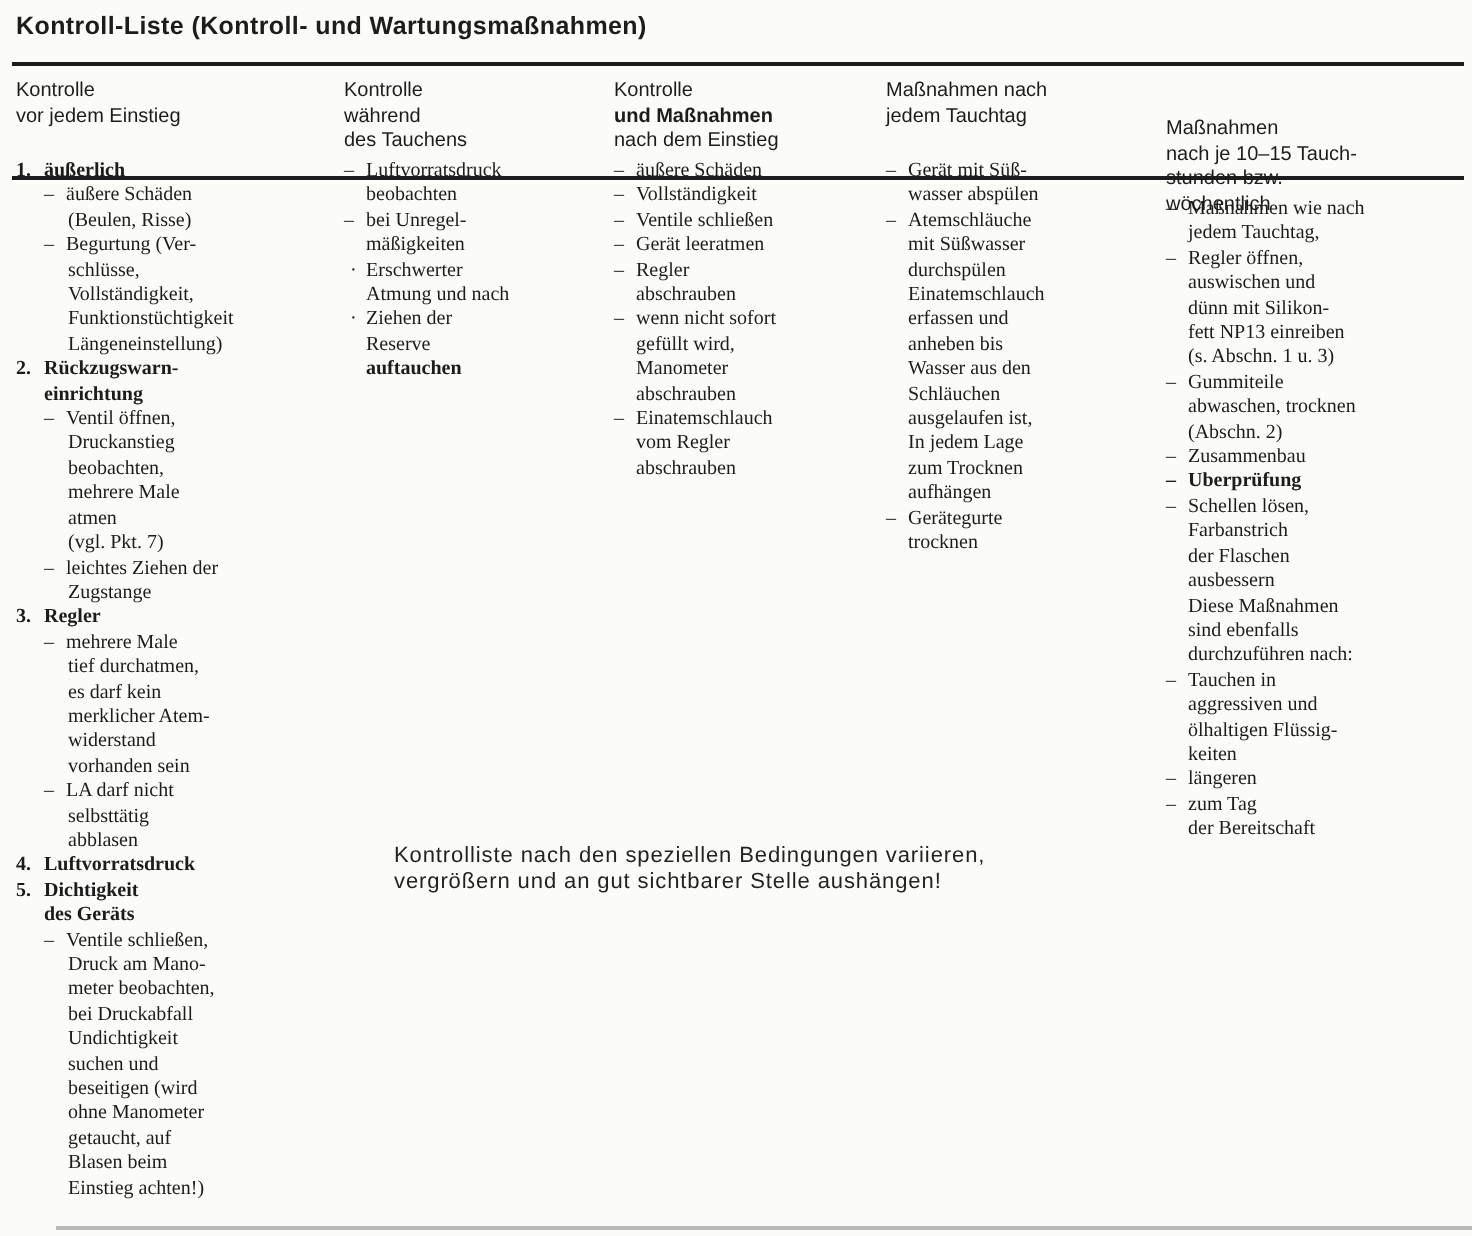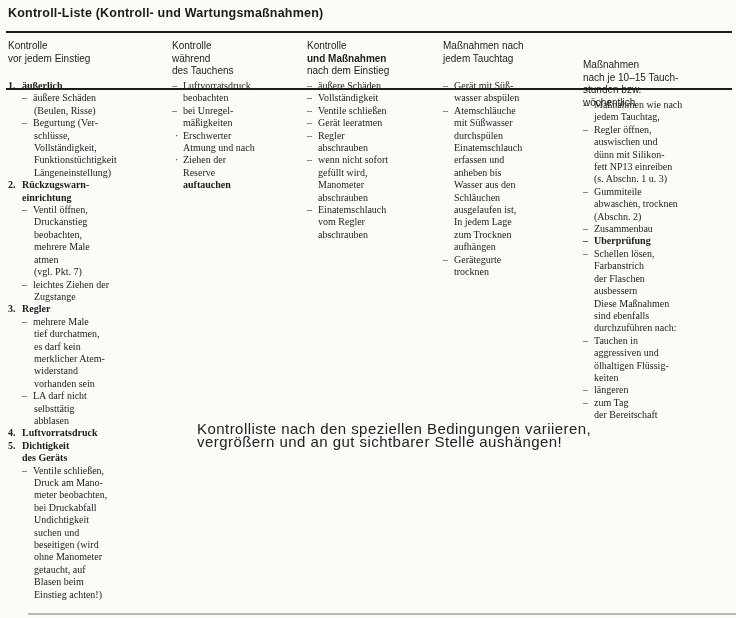--- a/index.html
+++ b/index.html
@@ -36,21 +36,21 @@
   
   .first .ln.d{padding-left:14px;}
   .first .ln.c{padding-left:26px;}
   .first .ln.nc{padding-left:14px;}
   
   .col-body:not(.first) .ln.c{padding-left:11px;}
   .col-body:not(.first) .ln.s{padding-left:3px;}
   .col-body:not(.first) .ln.s .mk{width:8px;}
   .note{
     position:absolute;left:197px;top:422px;
-    font-size:15px;line-height:13.2px;letter-spacing:.45px;
+    font-size:11px;line-height:13.2px;letter-spacing:.45px;
     white-space:nowrap;color:#222;
   }
 </style>
 </head>
 <body>
 
 <div class="page">
   <div class="title">Kontroll-Liste  (Kontroll- und Wartungsmaßnahmen)</div>
 
   <div class="rule rule-top"></div>

